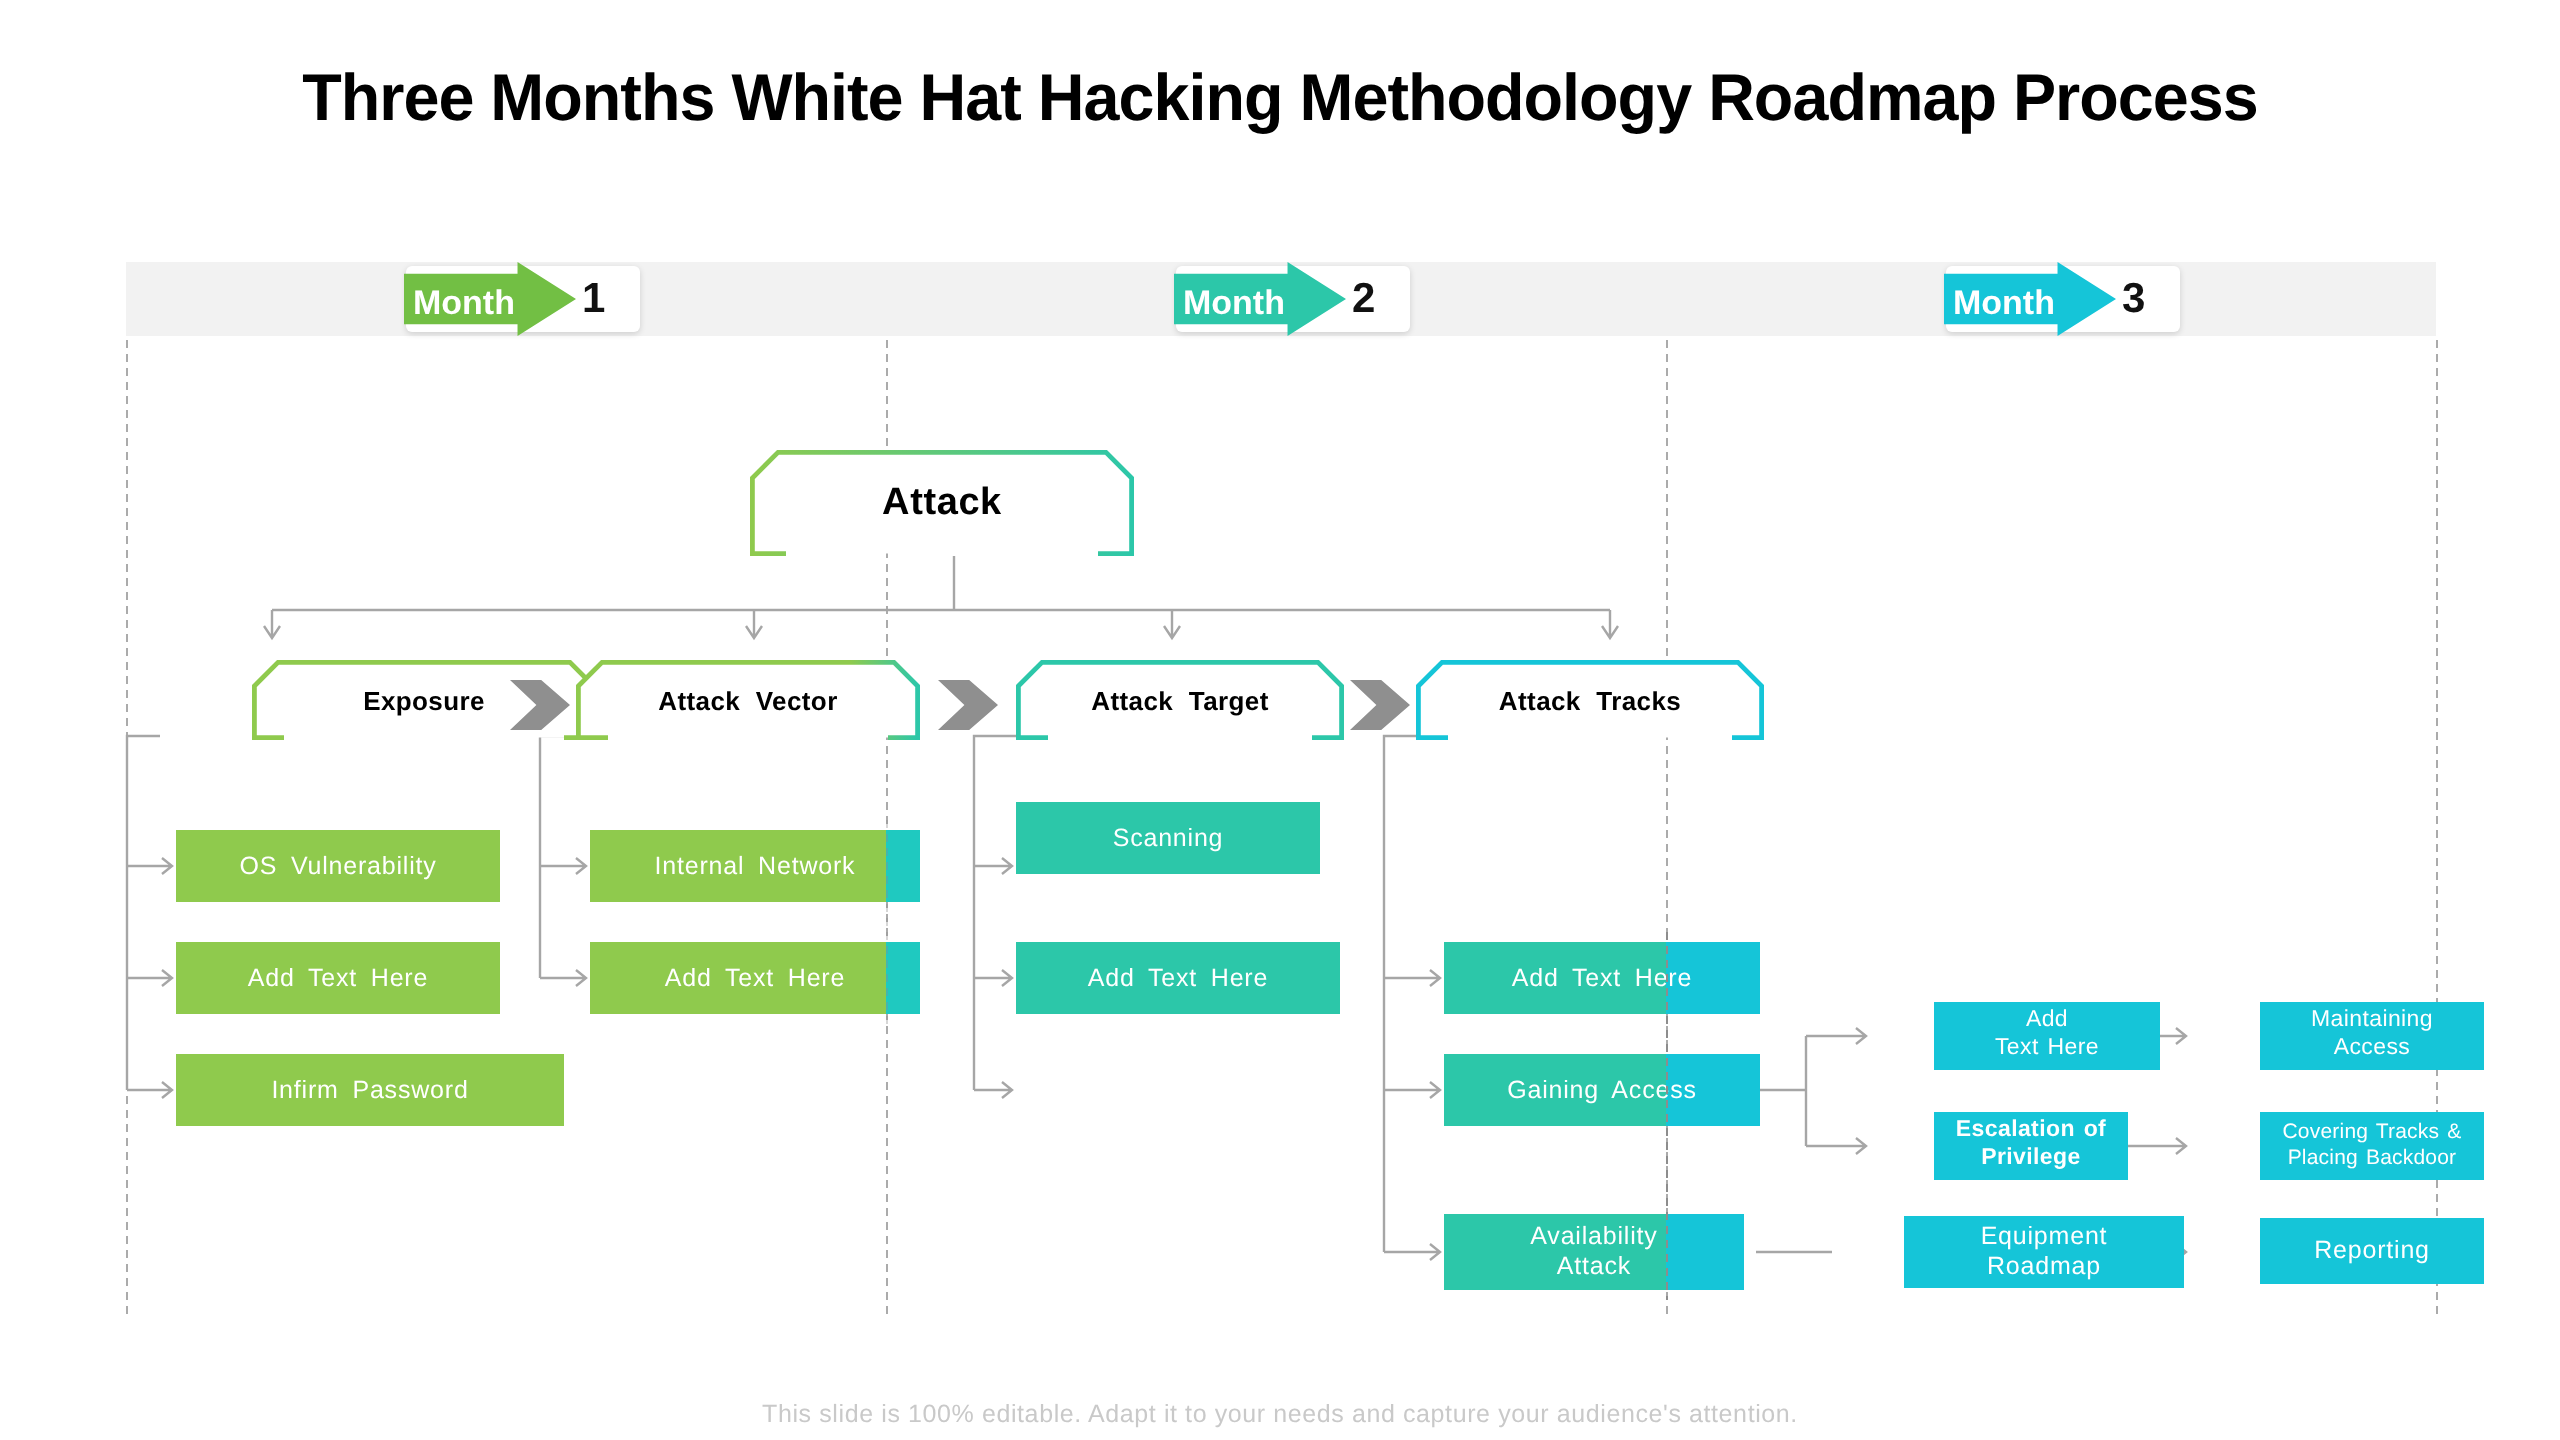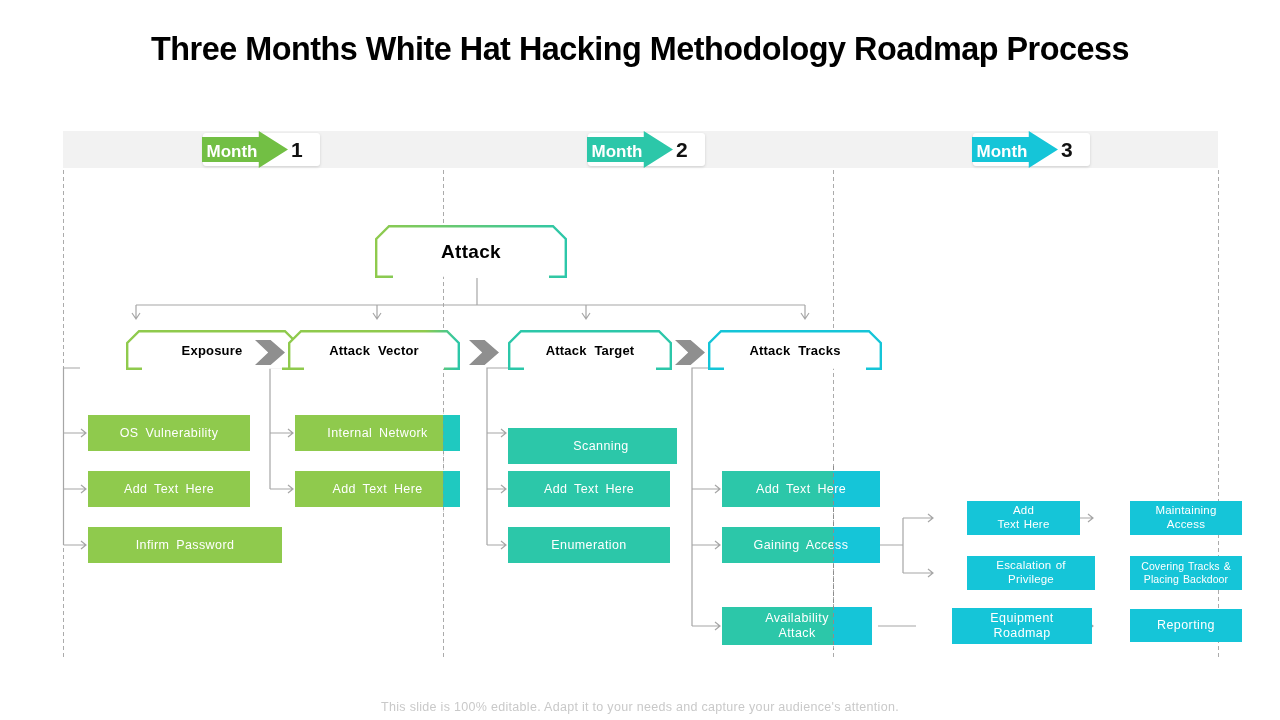--- a/index.html
+++ b/index.html
@@ -174,32 +174,31 @@
     <div class="lbl">Attack Tracks</div>
   </div>
 
   <div class="abs node g" style="left:88px;top:415px;width:162px;height:36px;">OS Vulnerability</div>
   <div class="abs node g" style="left:88px;top:471px;width:162px;height:36px;">Add Text Here</div>
   <div class="abs node g" style="left:88px;top:527px;width:194px;height:36px;">Infirm Password</div>
 
   <div class="abs node g-split" style="left:295px;top:415px;width:165px;height:36px;">Internal Network</div>
   <div class="abs node g-split" style="left:295px;top:471px;width:165px;height:36px;">Add Text Here</div>
 
-  <div class="abs node t" style="left:508px;top:428px;width:152px;height:36px;padding-left:17px;">Scanning</div>
+  <div class="abs node t" style="left:508px;top:401px;width:152px;height:36px;">Scanning</div>
   <div class="abs node t" style="left:508px;top:471px;width:162px;height:36px;">Add Text Here</div>
-  <div class="abs node t" style="left:508px;top:527px;width:162px;height:36px;">Enumeration</div>
 
   <div class="abs node t-split" style="left:722px;top:471px;width:158px;height:36px;">Add Text Here</div>
   <div class="abs node t-split" style="left:722px;top:527px;width:158px;height:36px;">Gaining Access</div>
   <div class="abs node t-split-av" style="left:722px;top:607px;width:150px;height:38px;">Availability
 Attack</div>
 
   <div class="abs node c sm" style="left:935px;top:501px;width:113px;height:34px;">Add
 Text Here</div>
-  <div class="abs node c sm" style="left:935px;top:556px;width:128px;height:34px;">Escalation of
+  <div class="abs node c sm" style="left:935px;top:556px;width:97px;height:34px;font-weight:bold;">Escalation of
 Privilege</div>
 
   <div class="abs node c sm" style="left:1098px;top:501px;width:112px;height:34px;">Maintaining
 Access</div>
   <div class="abs node c xs" style="left:1098px;top:556px;width:112px;height:34px;">Covering Tracks &amp;
 Placing Backdoor</div>
 
   <div class="abs node c" style="left:920px;top:608px;width:140px;height:36px;">Equipment
 Roadmap</div>
   <div class="abs node c" style="left:1098px;top:609px;width:112px;height:33px;">Reporting</div>

